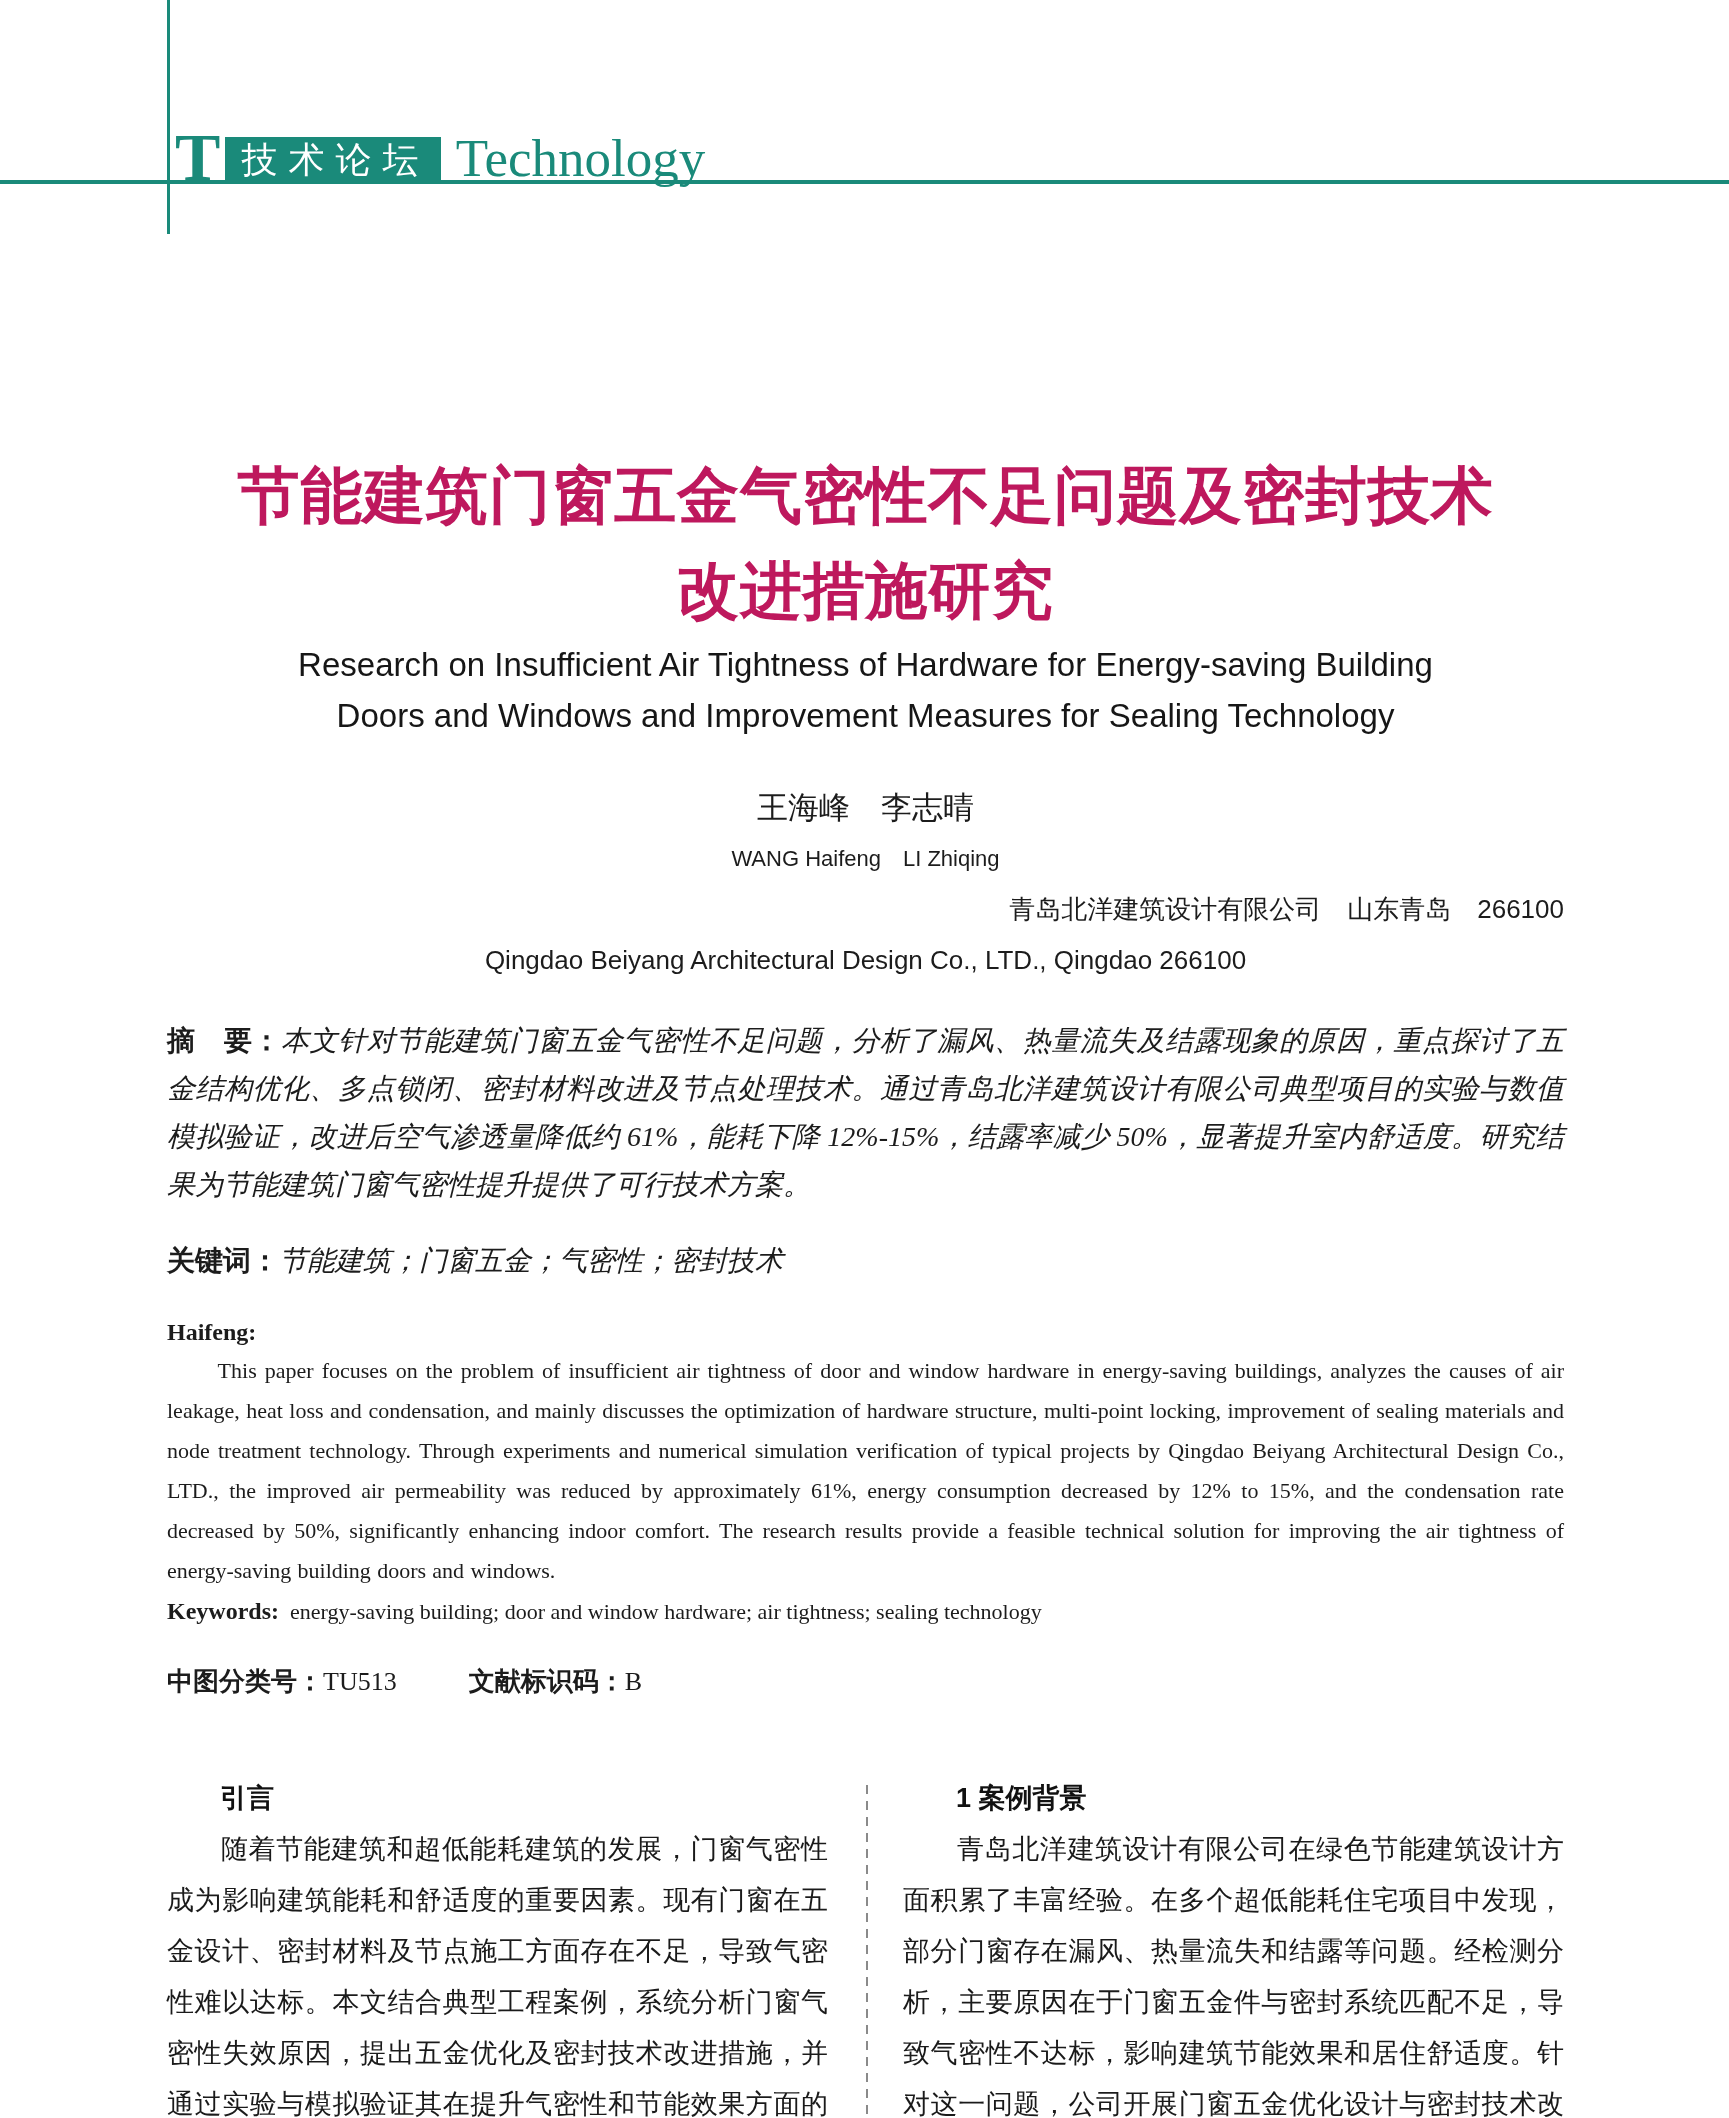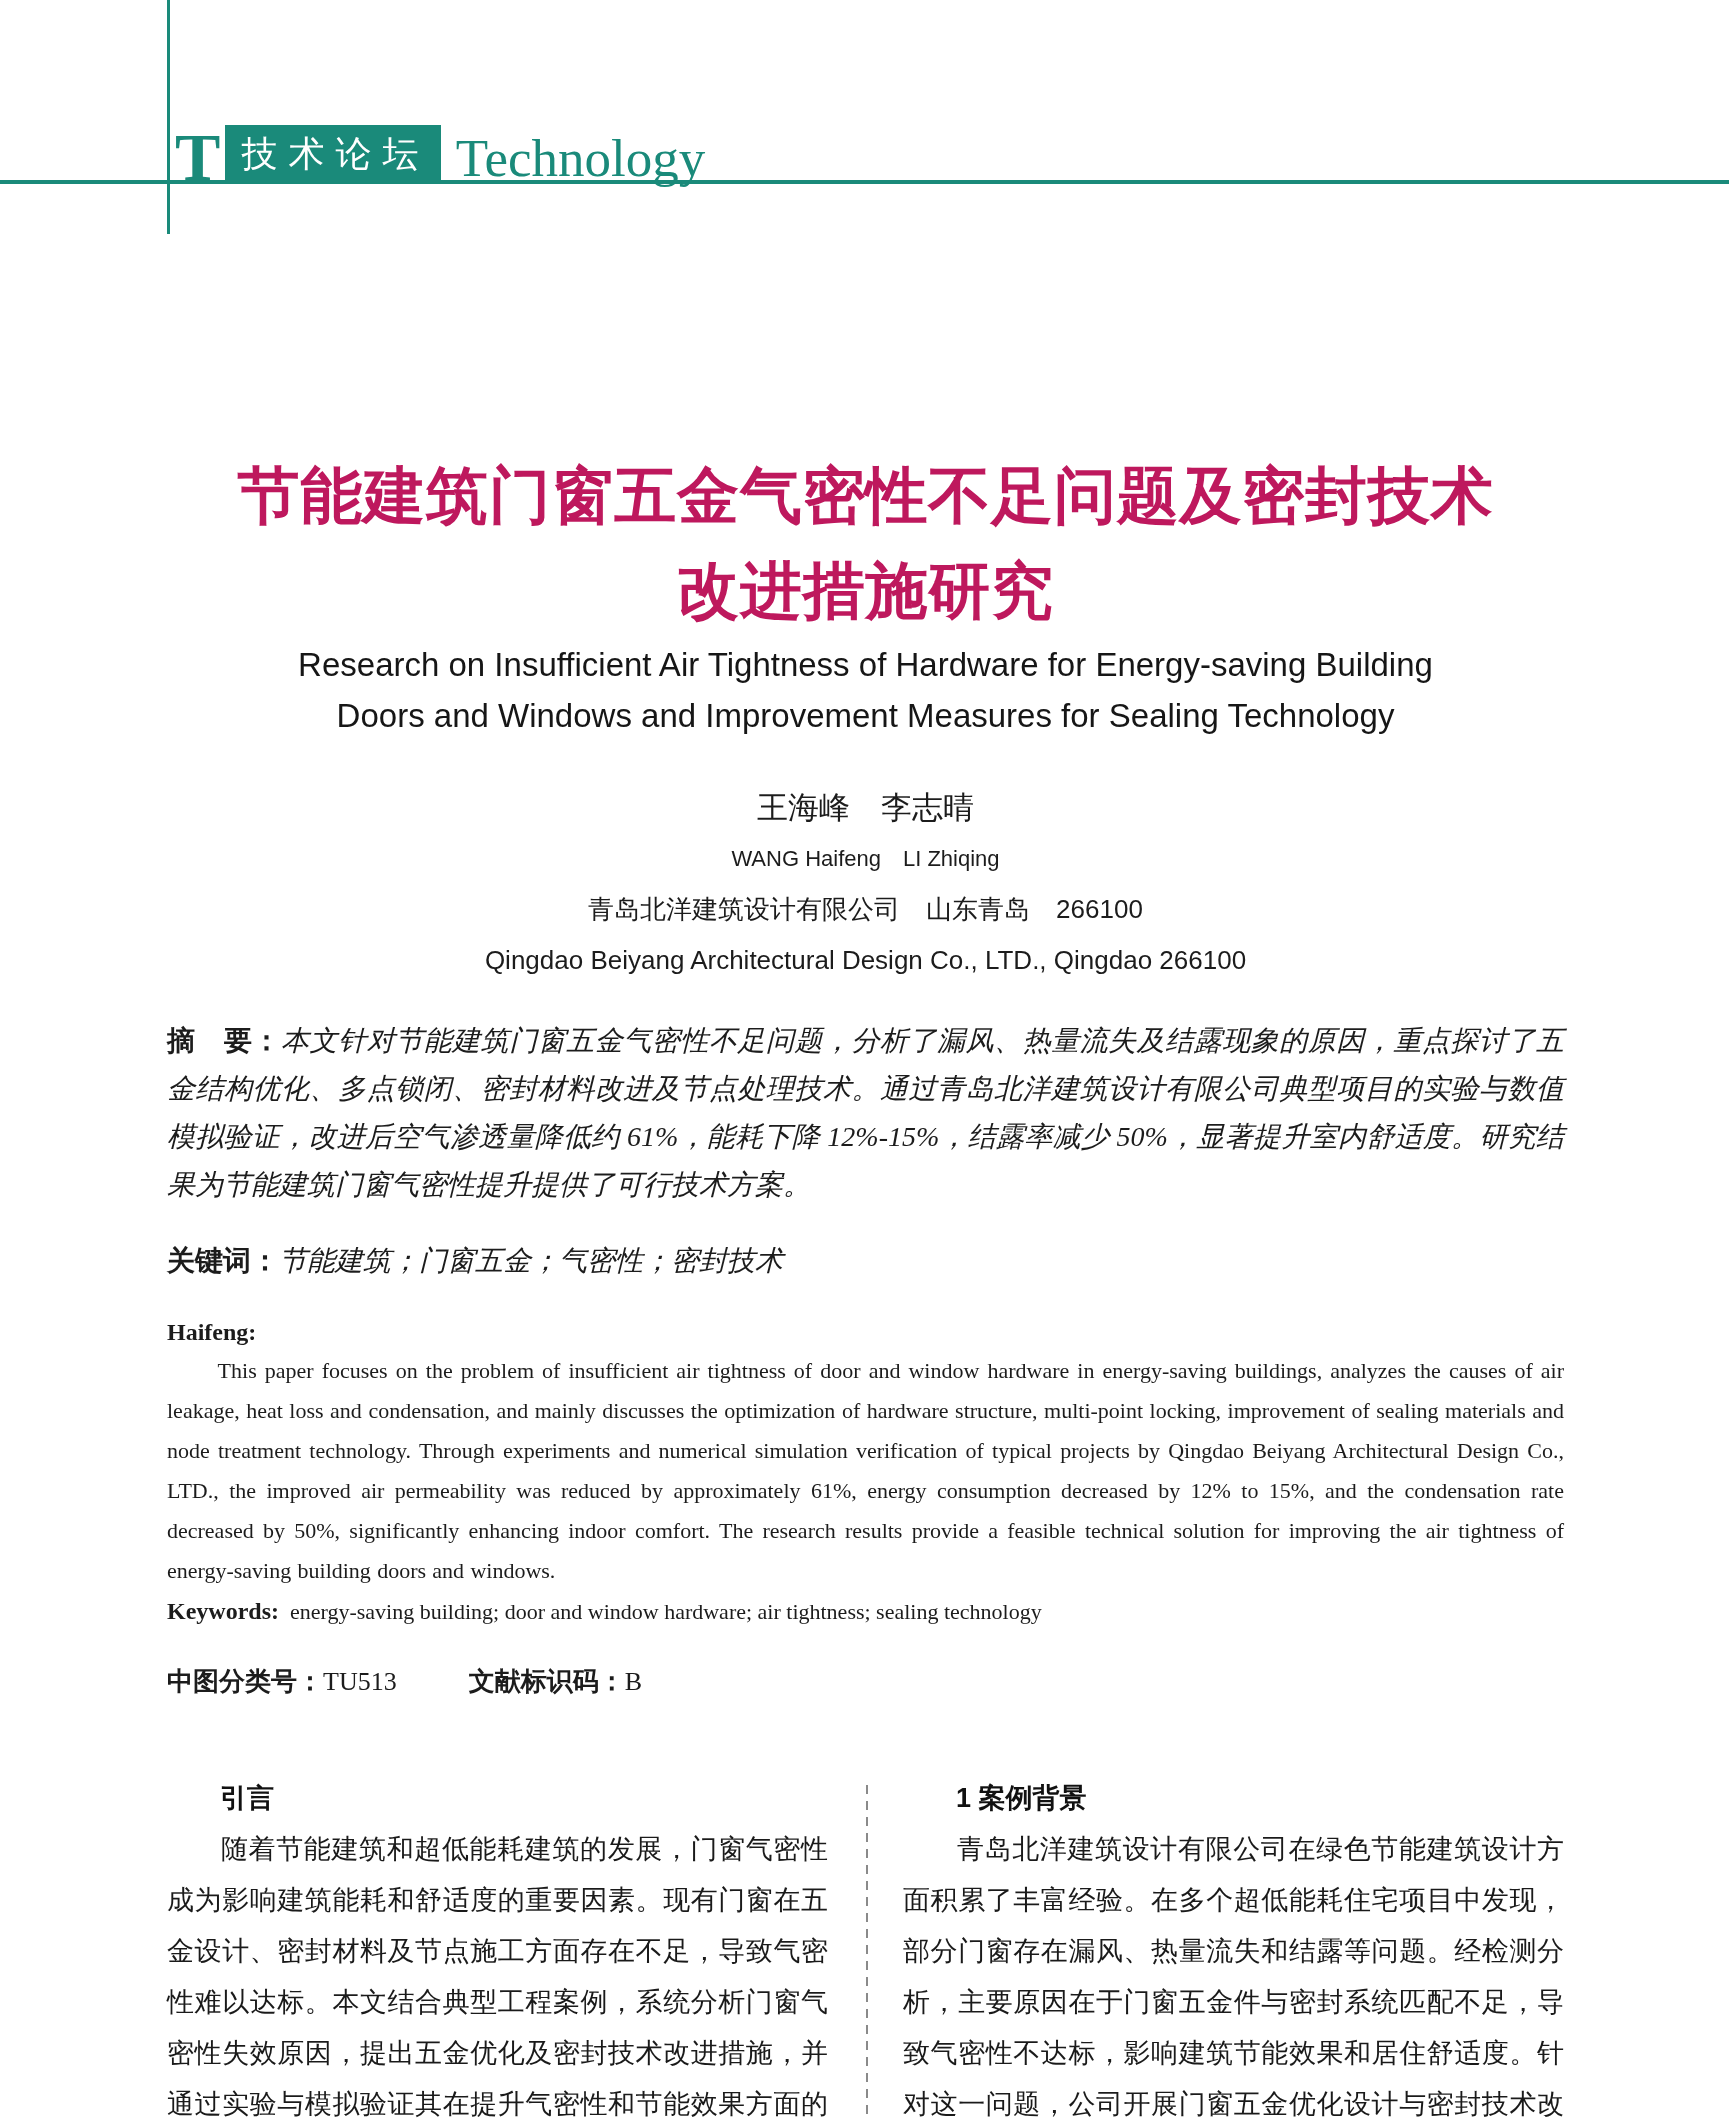--- a/index.html
+++ b/index.html
@@ -27,21 +27,21 @@
   .logo-row {
     position: absolute; left: 175px; top: 129px;
     display: flex; align-items: flex-end; height: 54px;
   }
   .logo-t {
     font-family: "Liberation Serif", serif;
     font-weight: bold; font-size: 68px; line-height: 52px;
     color: var(--accent); margin-right: 4.2px;
   }
   .logo-box {
-    height: 58px; display: flex; align-items: center;
+    height: 46px; display: flex; align-items: center;
     background: var(--accent); color: #ffffff;
     font-size: 36px; letter-spacing: 11px;
     padding: 0 11px 0 17px; margin-right: 15.3px;
     font-weight: 500;
     text-align: right;
   }
   .logo-en {
     font-family: "Liberation Serif", serif;
     font-size: 53px; line-height: 50px; color: var(--accent);
   }
@@ -56,21 +56,21 @@
   }
   .title-en {
     margin: 0.8px 0 0 0;
     font-size: 33px; font-weight: normal; line-height: 51px;
     text-align: center; color: #161616;
   }
 
   .byline { margin-top: 41px; text-align: center; }
   .authors-cn  { font-size: 31px; line-height: 51px; font-weight: 500; }
   .authors-en  { font-size: 22px; line-height: 51px; }
-  .affil-cn    { font-size: 26px; line-height: 51px; }
+  .affil-cn    { font-size: 26px; line-height: 51px; text-align: right; }
   .affil-en    { font-size: 26px; line-height: 51px; }
 
   .abstract-cn {
     margin-top: 31px;
     font-size: 28px; line-height: 48px;
     text-align: justify;
   }
   .abstract-cn .label { font-weight: bold; font-family: "Liberation Sans", sans-serif; }
   .kaiti { font-family: "Liberation Serif", serif; font-style: italic; }
   .keywords-cn { font-size: 28px; line-height: 48px; text-align: justify; margin-top: 0; }

